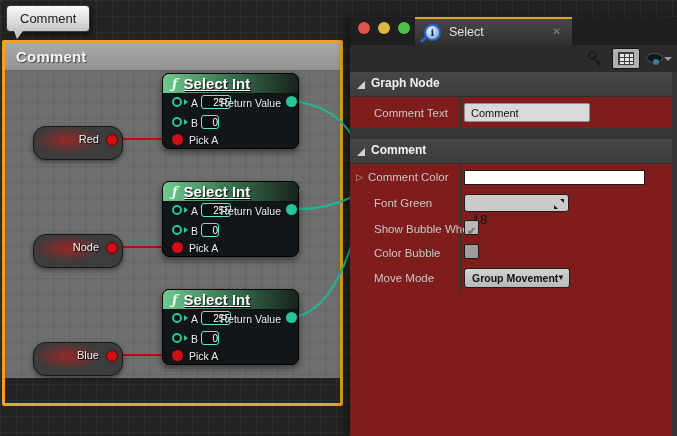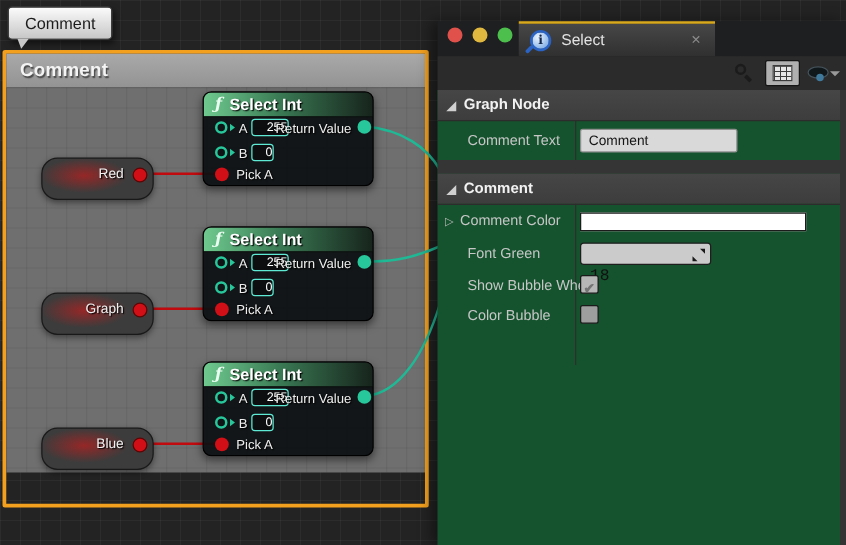--- a/index.html
+++ b/index.html
@@ -29,21 +29,21 @@
 
   
   .node { position:absolute; left:162px; width:137px; height:76px; z-index:3;
     background:rgba(14,17,19,0.95); border:1px solid #000; border-radius:7px;
     box-shadow:0 3px 7px rgba(0,0,0,0.5); }
   .node-header { height:20px; border-radius:6px 6px 0 0; display:flex; align-items:center;
     background:linear-gradient(90deg,#6FCA8F 0%, #3a7a54 45%, #17241c 100%);
     border-bottom:1px solid #0a120d; padding-left:9px; gap:6px; }
   .fn-glyph { font-family:"DejaVu Serif", serif; font-style:italic; font-weight:bold;
     color:#eafff2; font-size:13px; line-height:1; }
-  .node-title { color:#fff; font-size:13px; font-weight:bold; text-shadow:1px 1px 1px #000; }
+  .node-title { color:#fff; font-size:15px; font-weight:bold; text-shadow:1px 1px 1px #000;text-decoration:underline; }
   .pin-ring { position:absolute; width:10px; height:10px; border-radius:50%;
     border:2.5px solid #27C79B; background:#101416; }
   .pin-chev { position:absolute; width:0; height:0; border-left:4px solid #27C79B;
     border-top:3px solid transparent; border-bottom:3px solid transparent; }
   .pin-solid { position:absolute; width:11px; height:11px; border-radius:50%; }
   .pin-label { position:absolute; color:#eee; font-size:10.5px; text-shadow:1px 1px 1px #000; }
   .val-box { position:absolute; height:14px; border:1px solid #5eead4; border-radius:3px;
     background:rgba(0,0,0,0.35); color:#fff; font-size:10px; text-align:right; line-height:13px; }
 
   
@@ -99,21 +99,21 @@
                      repeating-linear-gradient(90deg,#3c3c3c 0 1px, transparent 1px 5px);
     border:1px solid #3c3c3c; }
   .eye-btn { position:absolute; left:296px; top:5px; width:26px; height:17px; }
   .eye-shape { position:absolute; left:0; top:3px; width:17px; height:10px; border-radius:50%;
     background:#11181c; border:1px solid #44525a; }
   .eye-pupil { position:absolute; left:5.5px; top:5px; width:6px; height:6px; border-radius:50%;
     background:#3f7a9c; }
   .eye-caret { position:absolute; right:0; top:7px; width:0; height:0;
     border-top:4px solid #9a9a9a; border-left:4px solid transparent; border-right:4px solid transparent; }
 
-  .panel-body { position:relative; height:364px; background:#14532d; overflow:hidden; }
+  .panel-body { position:relative; height:364px; background:#7f1d1d; overflow:hidden; }
   .col-divider { position:absolute; left:110px; top:0; width:1px; height:220px; background:#2e2e2e; }
   .scroll-strip { position:absolute; right:0; top:0; width:5px; height:100%; background:#343434; }
 
   .section-header { position:absolute; left:0; width:100%; height:25px;
     background:linear-gradient(#464646,#3d3d3d); border-bottom:1px solid #2c2c2c; }
   .section-header .sec-title { position:absolute; left:21px; top:4px; font-size:12px;
     font-weight:bold; color:#f2f2f2; }
   .sec-expander { position:absolute; left:7px; top:9px; width:0; height:0;
     border-bottom:8px solid #d0d0d0; border-left:8px solid transparent; }
 
@@ -225,21 +225,21 @@
     <span class="pin-label" style="left:26px; top:60px;">Pick A</span>
   </div>
 
   <div class="pill" style="top:126px;">
     <div class="glow"></div>
     <span class="pill-label">Red</span>
     <span class="pill-pin" style="background-color: rgb(208, 16, 22);"></span>
   </div>
   <div class="pill" style="top:234px;">
     <div class="glow"></div>
-    <span class="pill-label">Graph</span>
+    <span class="pill-label">Node</span>
     <span class="pill-pin" style="background-color: rgb(208, 16, 22);"></span>
   </div>
   <div class="pill" style="top:342px;">
     <div class="glow"></div>
     <span class="pill-label">Blue</span>
     <span class="pill-pin" style="background-color: rgb(208, 16, 22);"></span>
   </div>
 
   <div class="tooltip">
     <span>Comment</span>
@@ -319,18 +319,25 @@
         </span>
       </div>
 
       <div class="prow" style="top:169px; height:23px;">
         <span class="prow-label">Color Bubble</span>
         <span class="checkbox unchecked" style="top:3px;">
           <span></span>
         </span>
       </div>
 
+      <div class="prow" style="top:192px; height:28px;">
+        <span class="prow-label">Move Mode</span>
+        <span class="dropdown">
+          <span class="dd-val">Group Movement</span>
+          <span class="dd-caret">▼</span>
+        </span>
+      </div>
 
       <div class="scroll-strip"></div>
     </div>
   </div>
 
 </div>
 
 </body></html>

